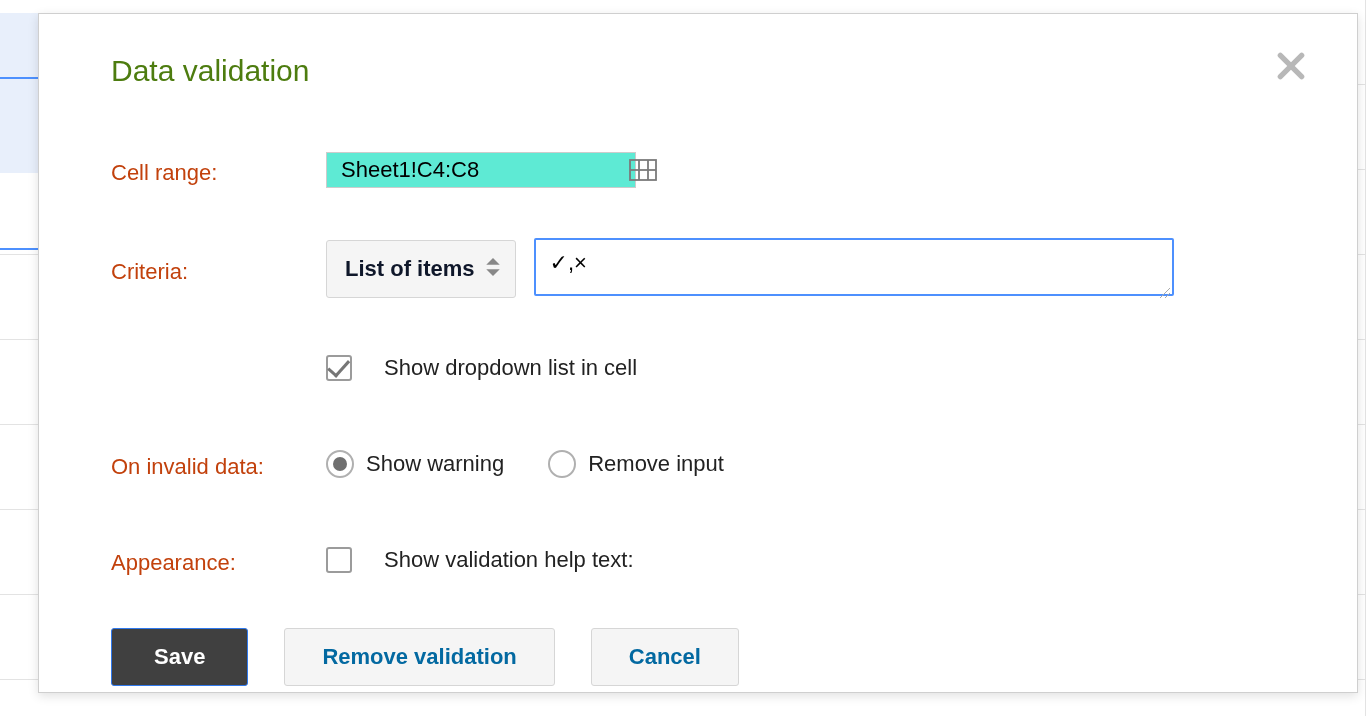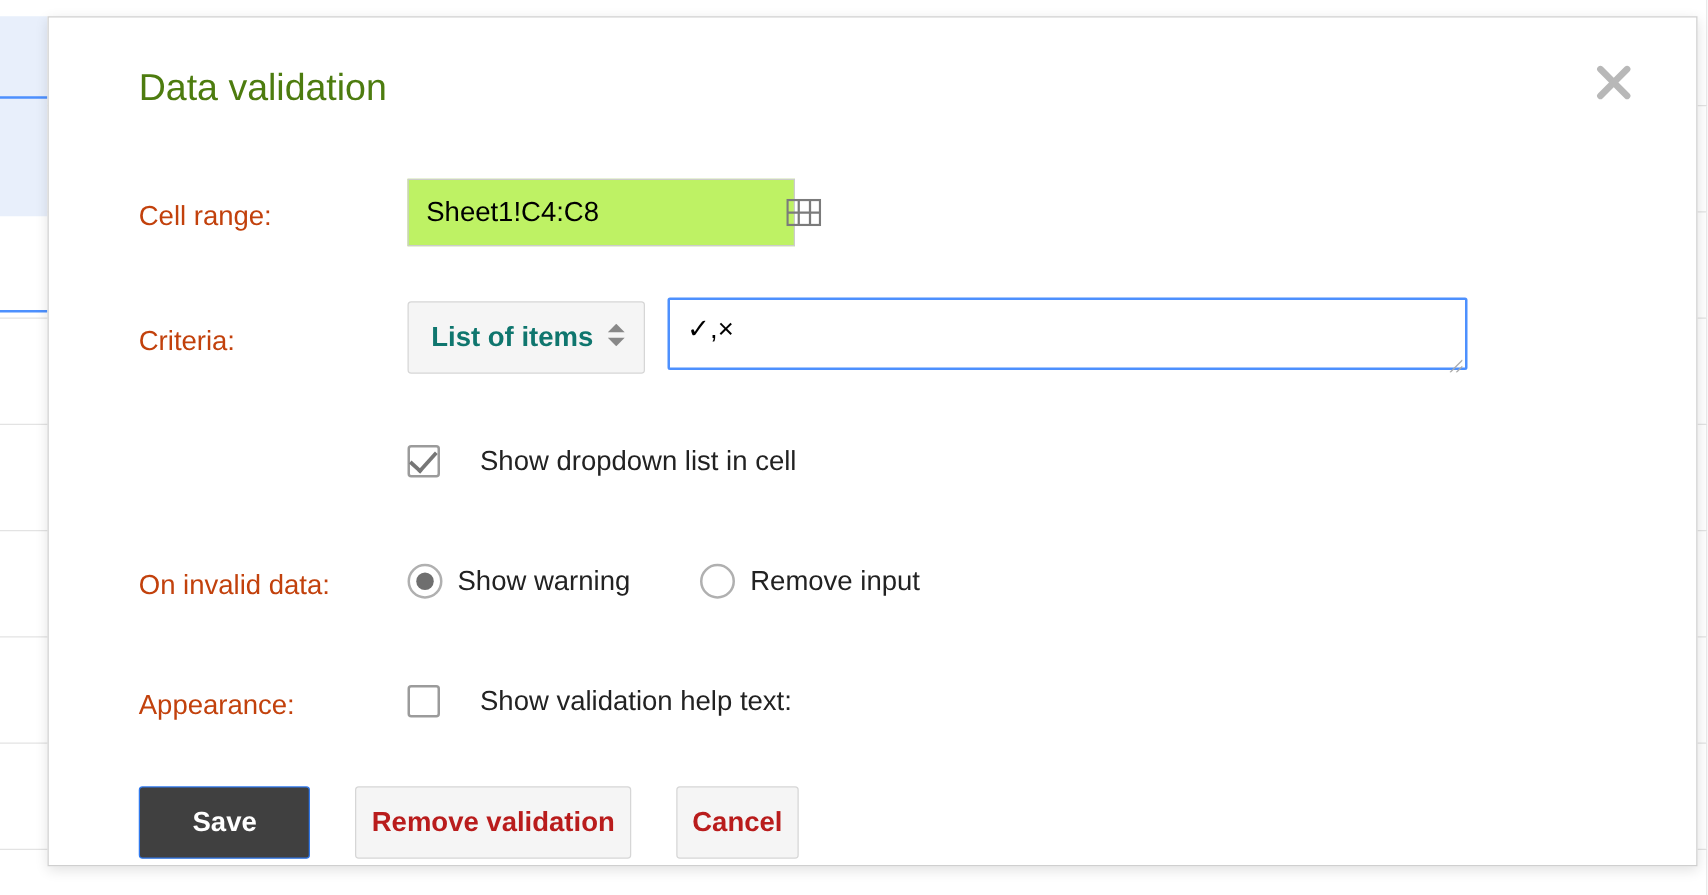--- a/index.html
+++ b/index.html
@@ -93,24 +93,24 @@
       align-items: center;
       gap: 18px;
       flex-wrap: wrap;
     }
 
     
     .range-wrap {
       display: flex;
       align-items: center;
       border: 1px solid #ccc;
-      height: 54px;
+      height: 36px;
       width: 310px;
       padding: 0 6px 0 14px;
-      background: #bef264;
+      background: #5eead4;
     }
     .range-input {
       border: none;
       outline: none;
       font-size: 22px;
       flex: 1;
       height: 100%;
       background: transparent;
     }
     .grid-icon {
@@ -123,21 +123,21 @@
     .select-wrap {
       display: inline-flex;
       align-items: center;
       height: 58px;
       padding: 0 14px 0 18px;
       border: 1px solid #d6d6d6;
       border-radius: 3px;
       background: #f5f5f5;
       font-size: 22px;
       font-weight: 600;
-      color: #0f766e;
+      color: #0f172a;
       cursor: pointer;
       gap: 10px;
     }
     .select-caret svg { width: 16px; height: 18px; fill: #888; }
 
     .items-textarea {
       width: 640px;
       height: 58px;
       border: 2px solid #4d90fe;
       border-radius: 2px;
@@ -196,36 +196,36 @@
       cursor: pointer;
       flex: 0 0 28px;
       background: #fff;
     }
     .radio.selected::after {
       content: "";
       width: 14px; height: 14px;
       background: #6f6f6f;
       border-radius: 50%;
     }
-    .radio-group { display:flex; align-items:center; gap: 56px; }
+    .radio-group { display:flex; align-items:center; gap: 44px; }
     .radio-item { display:flex; align-items:center; font-size:22px; cursor:pointer; }
 
     
     .btn-row {
       display: flex;
       gap: 36px;
       margin-top: 36px;
     }
     .btn {
       height: 58px;
-      padding: 0 12px;
+      padding: 0 37px;
       font-size: 22px;
       border: 1px solid #d6d6d6;
       background: #f5f5f5;
-      color: #b91c1c;
+      color: #0369a1;
       font-weight: 600;
       border-radius: 3px;
       cursor: pointer;
       display: inline-flex;
       align-items: center;
       justify-content: center;
     }
     .btn-primary {
       background: #404040;
       border: 1px solid #3079ed;

